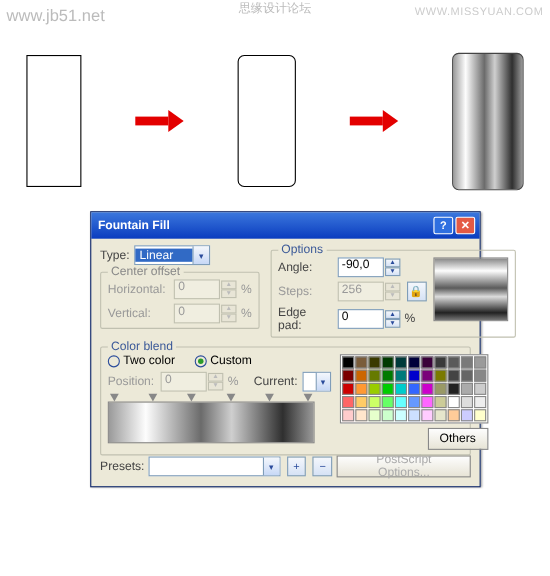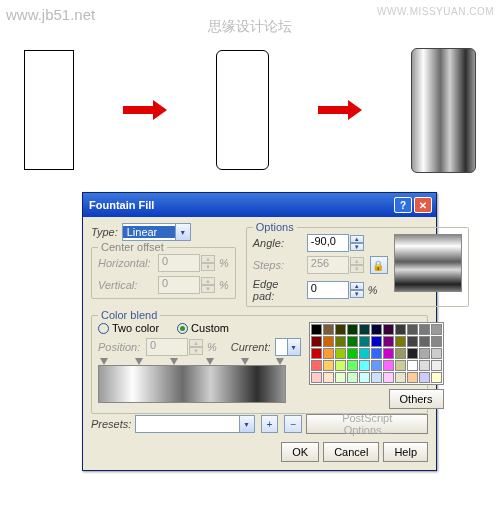--- a/index.html
+++ b/index.html
@@ -1,18 +1,18 @@
 <!DOCTYPE html>
 <html><head>
 <meta charset="utf-8">
 <style>
   * { box-sizing: border-box; margin: 0; padding: 0; font-family: Tahoma, sans-serif; font-size: 11px; }
   body { width: 500px; height: 524px; background: #fff; position: relative; }
   .watermark-left { position: absolute; top: 6px; left: 6px; color: #bbb; font-size: 15px; }
-  .watermark-center { position: absolute; top: 18px; left: 50%; transform: translateX(-50%); color: #bbb; font-size: 14px; }
+  .watermark-center { position: absolute; top: 0; left: 50%; transform: translateX(-50%); color: #bbb; font-size: 11px; }
   .watermark-right { position: absolute; top: 6px; right: 6px; color: #ccc; font-size: 10px; letter-spacing: 0.5px; }
   .top-illus { position: absolute; top: 40px; left: 0; width: 500px; height: 140px; display: flex; align-items: center; justify-content: space-around; }
   .rect { border: 1px solid #000; }
   .rect1 { width: 50px; height: 120px; }
   .rect2 { width: 53px; height: 120px; border-radius: 6px; }
   .rect3 { width: 65px; height: 125px; border-radius: 6px; background: linear-gradient(to right, #9a9a9a, #fdfdfd 18%, #6b6b6b 45%, #cfcfcf 60%, #2f2f2f 85%, #9a9a9a); border: 1px solid #444; }
   .arrow { display: flex; align-items: center; }
   .arrow-stem { width: 30px; height: 8px; background: #e30000; }
   .arrow-head { width: 0; height: 0; border-left: 14px solid #e30000; border-top: 10px solid transparent; border-bottom: 10px solid transparent; }
   
@@ -20,21 +20,21 @@
   .titlebar { height: 24px; background: linear-gradient(to bottom, #3b77dd, #0a3cbf); display: flex; align-items: center; padding: 0 4px; }
   .titlebar-text { color: #fff; font-weight: bold; flex: 1; padding-left: 2px; }
   .tb-btn { width: 18px; height: 16px; margin-left: 2px; border: 1px solid #fff; border-radius: 2px; display: flex; align-items: center; justify-content: center; font-size: 10px; font-weight: bold; }
   .tb-help { background: #2f6fe0; color: #fff; }
   .tb-close { background: #e45a45; color: #fff; }
   .dlg-body { padding: 6px 8px 8px; }
   .row { display: flex; }
   .group { border: 1px solid #c0c0b0; border-radius: 2px; padding: 6px 6px 4px; margin-top: 4px; position: relative; }
   .group-title { position: absolute; top: -7px; left: 6px; background: #ece9d8; padding: 0 3px; color: #3b5998; }
   .group-title.dim { color: #888; }
-  .lbl { color: #444; font-style: italic; }
+  .lbl { color: #444; }
   .lbl.dim { color: #999; }
   .select { display: inline-flex; align-items: center; border: 1px solid #7f9db9; background: #fff; height: 18px; }
   .select .sel-text { padding: 0 4px; min-width: 52px; background: #316ac5; color: #fff; }
   .select .sel-btn { width: 15px; height: 16px; background: linear-gradient(#f4f7fc,#c7d8f6); border-left: 1px solid #7f9db9; display: flex; align-items: center; justify-content: center; font-size: 8px; color: #2a4b9b; }
   .spin { display: inline-flex; align-items: center; }
   .spin-input { width: 42px; height: 18px; border: 1px solid #7f9db9; background: #fff; padding: 0 3px; text-align: left; }
   .spin-input.dis { background: #f0eee0; border-color: #c0c0b0; color: #999; }
   .spin-btns { display: flex; flex-direction: column; margin-left: 1px; }
   .spin-btn { width: 14px; height: 8px; background: linear-gradient(#f4f7fc,#d6e2f5); border: 1px solid #7f9db9; font-size: 6px; text-align: center; line-height: 6px; color: #2a4b9b; }
   .spin-btn.dis { background: #e8e5d6; border-color: #c0c0b0; color: #bbb; }
@@ -270,19 +270,14 @@
     <div style="display:flex;align-items:center;gap:4px;">
       <span class="lbl">Presets:</span>
       <div class="preset-sel">
           <span class="drop">▾</span>
         </div>
       <div class="small-ico">+</div>
       <div class="small-ico">−</div>
       <button class="gen-btn dis" style="margin-left:auto;">PostScript Options...</button>
     </div>
 
-    <div class="footer-btns">
-      <button class="gen-btn">OK</button>
-      <button class="gen-btn">Cancel</button>
-      <button class="gen-btn">Help</button>
-    </div>
   </div>
 </div>
 
 </body></html>

